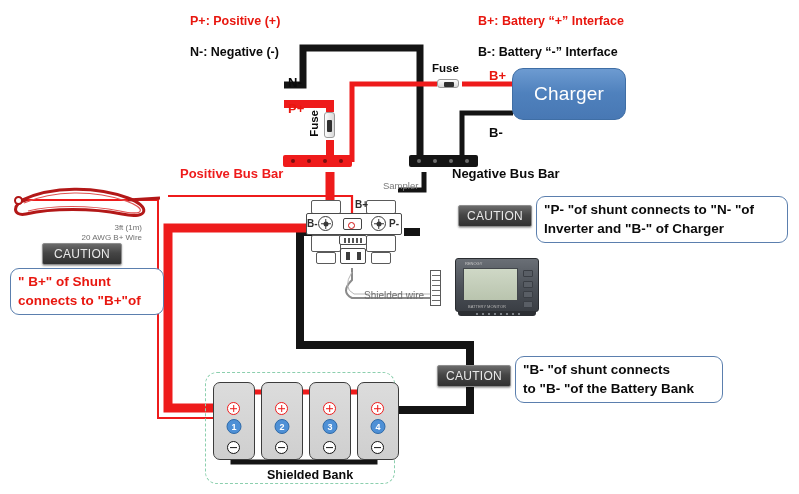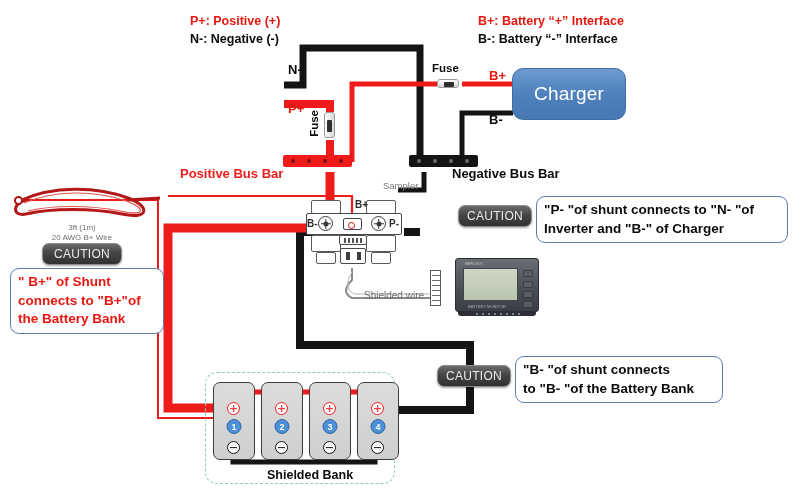--- a/index.html
+++ b/index.html
@@ -10,21 +10,21 @@
     font-family:"Liberation Sans", sans-serif;
     overflow:hidden;
     position:relative;
   }
   #stage { position:absolute; inset:0; }
   #wires { position:absolute; left:0; top:0; width:799px; height:494px; }
 
   .lbl { position:absolute; white-space:nowrap; font-weight:bold; }
 
   .legend-red { color:#e8170f; font-size:12.5px; }
-  .legend-blk { color:#0b0b0b; font-size:12.5px; }
+  .legend-blk { color:#0b0b0b; font-size:12.5px;margin-top:13px; }
 
   
   .devbox {
     position:absolute; border-radius:11px;
     background:linear-gradient(180deg,#6d9bd1 0%,#4f81bd 48%,#4878b4 100%);
     border:1px solid #3f6ea5;
     color:#fff; font-size:19px;
     display:flex; align-items:center; justify-content:center;
     letter-spacing:.2px;
   }
@@ -57,21 +57,21 @@
   }
   .fuse-v::after {
     content:""; position:absolute; top:7px; left:2px;
     width:5px; height:12px; background:#2f2f2f; border-radius:1px;
   }
   .fuse-txt { font-size:11.5px; color:#0b0b0b; font-weight:bold;text-align:right; }
   .fuse-txt.vert { writing-mode:vertical-rl; transform:rotate(180deg); }
 
   
   .caution {
-    position:absolute; border-radius:7px;
+    position:absolute; border-radius:2px;
     background:linear-gradient(180deg,#6b6b6b 0%,#454545 45%,#313131 100%);
     border:1px solid #8e8e8e;
     color:#e9e9e9; font-size:12px; font-weight:normal;
     display:flex; align-items:center; justify-content:center;
     box-shadow:0 1px 2px rgba(0,0,0,.35);
     letter-spacing:.3px;
   }
   
   .balloon {
     position:absolute; border:1px solid #5b7fae; border-radius:9px;
@@ -188,21 +188,21 @@
   .term.neg { border:1.8px solid #141414; }
   .term::before, .term::after { content:""; position:absolute; }
   .term.pos::before { left:50%; top:2px; width:1.6px; height:7px; background:#ee1b1b; transform:translateX(-50%); }
   .term.pos::after  { top:50%; left:2px; height:1.6px; width:7px; background:#ee1b1b; transform:translateY(-50%); }
   .term.neg::before { top:50%; left:2px; height:1.8px; width:7px; background:#141414; transform:translateY(-50%); }
   .bank-label {
     position:absolute; font-size:12.5px; font-weight:bold; color:#0b0b0b;
   }
 
   
-  .spool-txt { position:absolute; font-size:8px; color:#6f6f6f; text-align:center; width:120px; }
+  .spool-txt { position:absolute; font-size:8px; color:#6f6f6f; text-align:right; width:120px; }
   .ring-term {
     position:absolute; width:9px; height:9px; border-radius:50%;
     border:2.5px solid #b01414; background:#fff;
   }
 </style>
 </head>
 <body>
 
 <div id="stage">
 
@@ -348,21 +348,20 @@
   </div>
 
   <div class="ring-term" style="left:14px; top:196px;"></div>
   <div class="spool-txt" style="left:22px; top:223px;">3ft (1m)</div>
   <div class="spool-txt" style="left:22px; top:233px;">20 AWG B+ Wire</div>
 
   <div class="caution" style="left:42px; top:243px; width:80px; height:22px;">CAUTION</div>
   <div class="balloon red" style="left:10px; top:268px; width:154px;">
     <div>" B+" of Shunt</div>
     <div>connects to "B+"of</div>
-    <div>the Battery Bank</div>
   </div>
 
   <div class="caution" style="left:458px; top:205px; width:74px; height:22px;">CAUTION</div>
   <div class="balloon" style="left:536px; top:196px; width:252px;">
     <div>"P- "of shunt connects to "N- "of</div>
     <div>Inverter and "B-" of Charger</div>
   </div>
 
   <div class="caution" style="left:437px; top:365px; width:74px; height:22px;">CAUTION</div>
   <div class="balloon" style="left:515px; top:356px; width:208px;">

